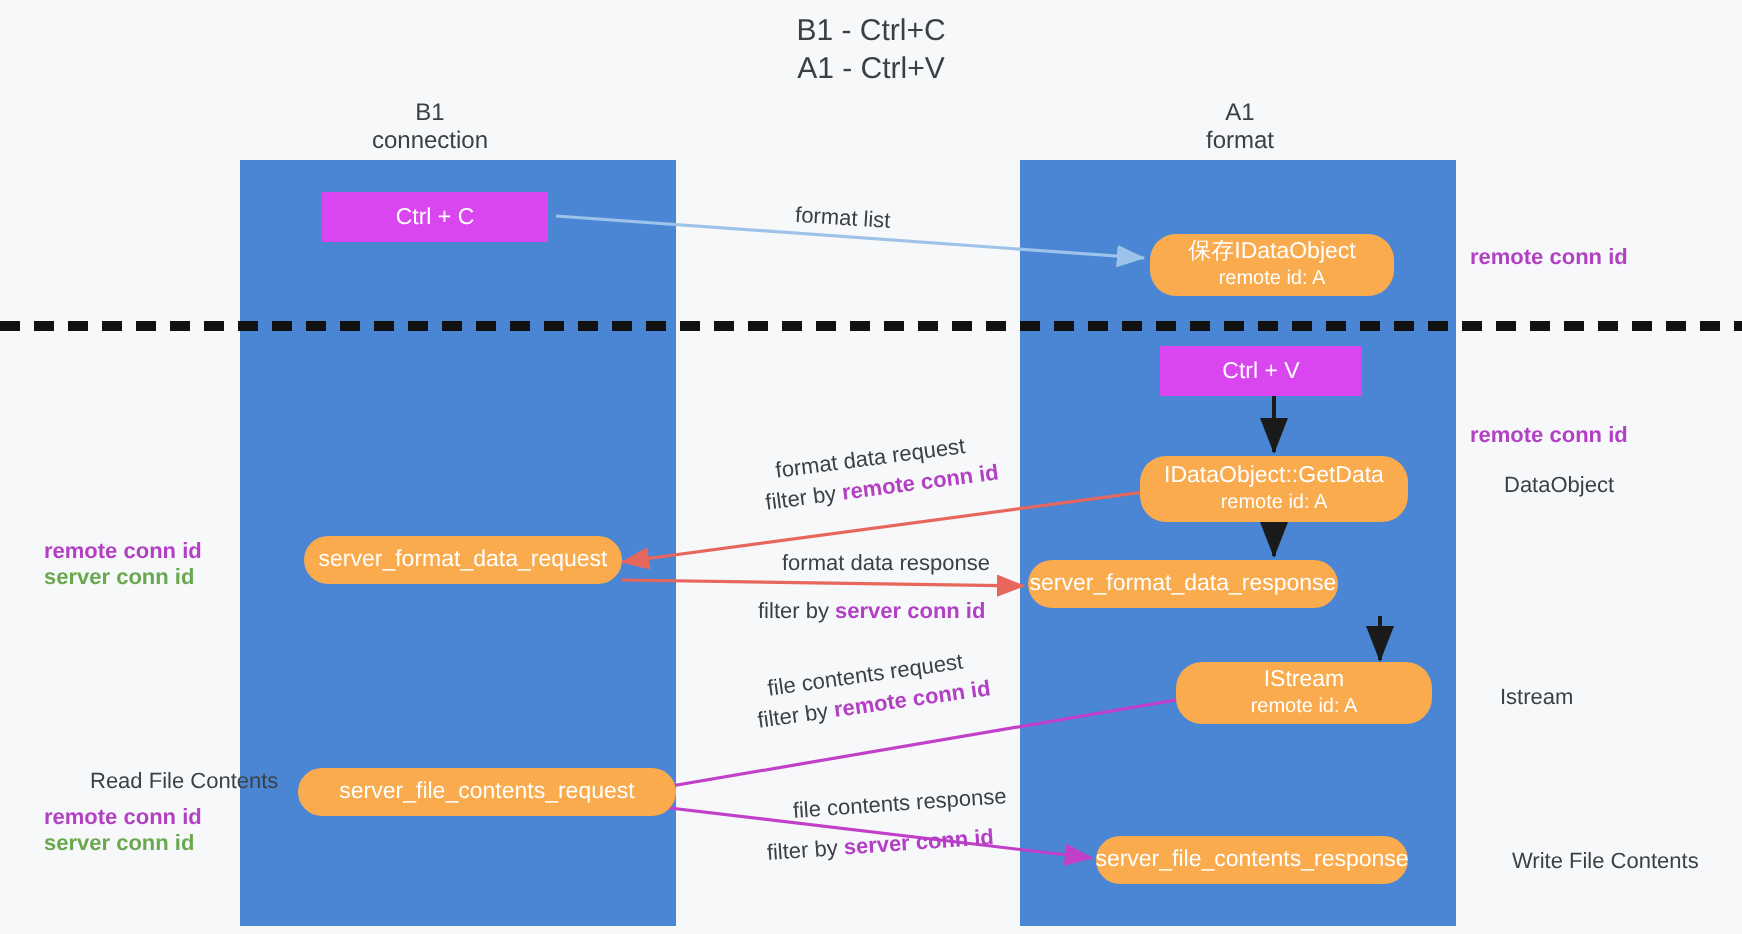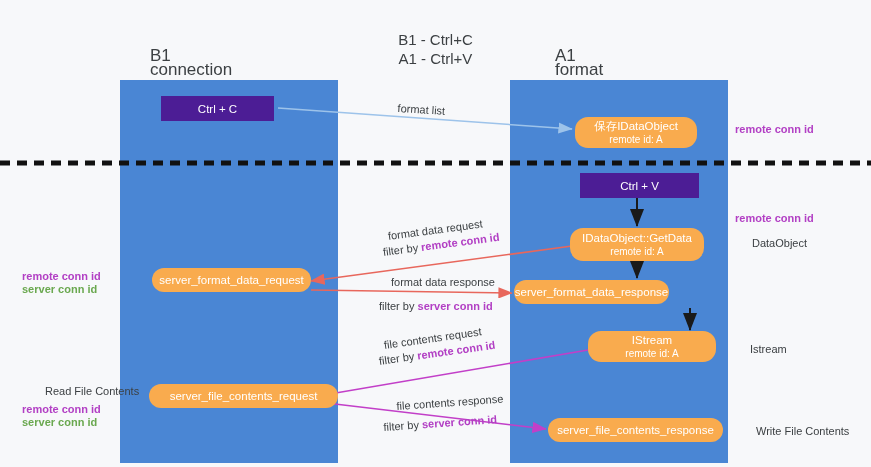--- a/index.html
+++ b/index.html
@@ -13,37 +13,37 @@
   }
   #stage{position:absolute;left:0;top:0;width:871px;height:467px;}
 
   
   .lane{position:absolute;background:#4a86d4;}
   .svg-layer{position:absolute;left:0;top:0;width:871px;height:467px;pointer-events:none;}
 
   
   .title{
     position:absolute;left:0;top:6px;width:871px;
-    text-align:center;font-size:15px;line-height:19px;color:#3c4043;margin-top:24px;
+    text-align:center;font-size:15px;line-height:19px;color:#3c4043;
   }
 
   
   .colhead{
-    position:absolute;font-size:17px;line-height:14px;color:#3c4043;
+    position:absolute;text-align:center;font-size:12px;line-height:14px;color:#3c4043;
   }
 
   
   .box{
     position:absolute;
     display:flex;flex-direction:column;align-items:center;justify-content:center;
     color:#ffffff;font-size:11.5px;line-height:14px;text-align:center;
     box-sizing:border-box;
   }
   .box.orange{background:#f9ab4e;border-radius:13px;}
-  .box.green{background:#4c1d95;}
+  .box.green{background:#d946ef;}
   .box .l2{font-size:10px;line-height:14px;}
 
   
   .lbl{position:absolute;font-size:11px;line-height:14px;color:#3c4043;white-space:nowrap;}
   .lbl.slant{transform-origin:left top;}
   .purple{color:#b23fc4;font-weight:bold;}
   .green-t{color:#6aa84f;font-weight:bold;}
   .lbl.plain{color:#3c4043;padding-left:20px;}
 </style>
 </head>
@@ -105,21 +105,21 @@
 
   <div class="box green" style="left:161px;top:96px;width:113px;height:25px;">
     <div>Ctrl + C</div>
   </div>
 
   <div class="box orange" style="left:575px;top:117px;width:122px;height:31px;">
     <div>保存IDataObject</div>
     <div class="l2">remote id: A</div>
   </div>
 
-  <div class="box green" style="left:580px;top:173px;width:119px;height:25px;">
+  <div class="box green" style="left:580px;top:173px;width:101px;height:25px;">
     <div>Ctrl + V</div>
   </div>
 
   <div class="box orange" style="left:570px;top:228px;width:134px;height:33px;">
     <div>IDataObject::GetData</div>
     <div class="l2">remote id: A</div>
   </div>
 
   <div class="box orange" style="left:152px;top:268px;width:159px;height:24px;">
     <div>server_format_data_request</div>
@@ -131,21 +131,21 @@
 
   <div class="box orange" style="left:588px;top:331px;width:128px;height:31px;">
     <div>IStream</div>
     <div class="l2">remote id: A</div>
   </div>
 
   <div class="box orange" style="left:149px;top:384px;width:189px;height:24px;align-items:center;">
     <div>server_file_contents_request</div>
   </div>
 
-  <div class="box orange" style="left:548px;top:418px;width:175px;height:24px;">
+  <div class="box orange" style="left:548px;top:418px;width:156px;height:24px;">
     <div>server_file_contents_response</div>
   </div>
 
   <div class="lbl slant" style="left:398px;top:101px;transform:rotate(3.5deg);">format list</div>
 
   <div class="lbl slant" style="left:387px;top:229px;transform:rotate(-7.5deg);">format data request</div>
   <div class="lbl slant" style="left:382px;top:245px;transform:rotate(-7.5deg);">
     <span>filter by </span><span class="purple">remote conn id</span>
   </div>
 

